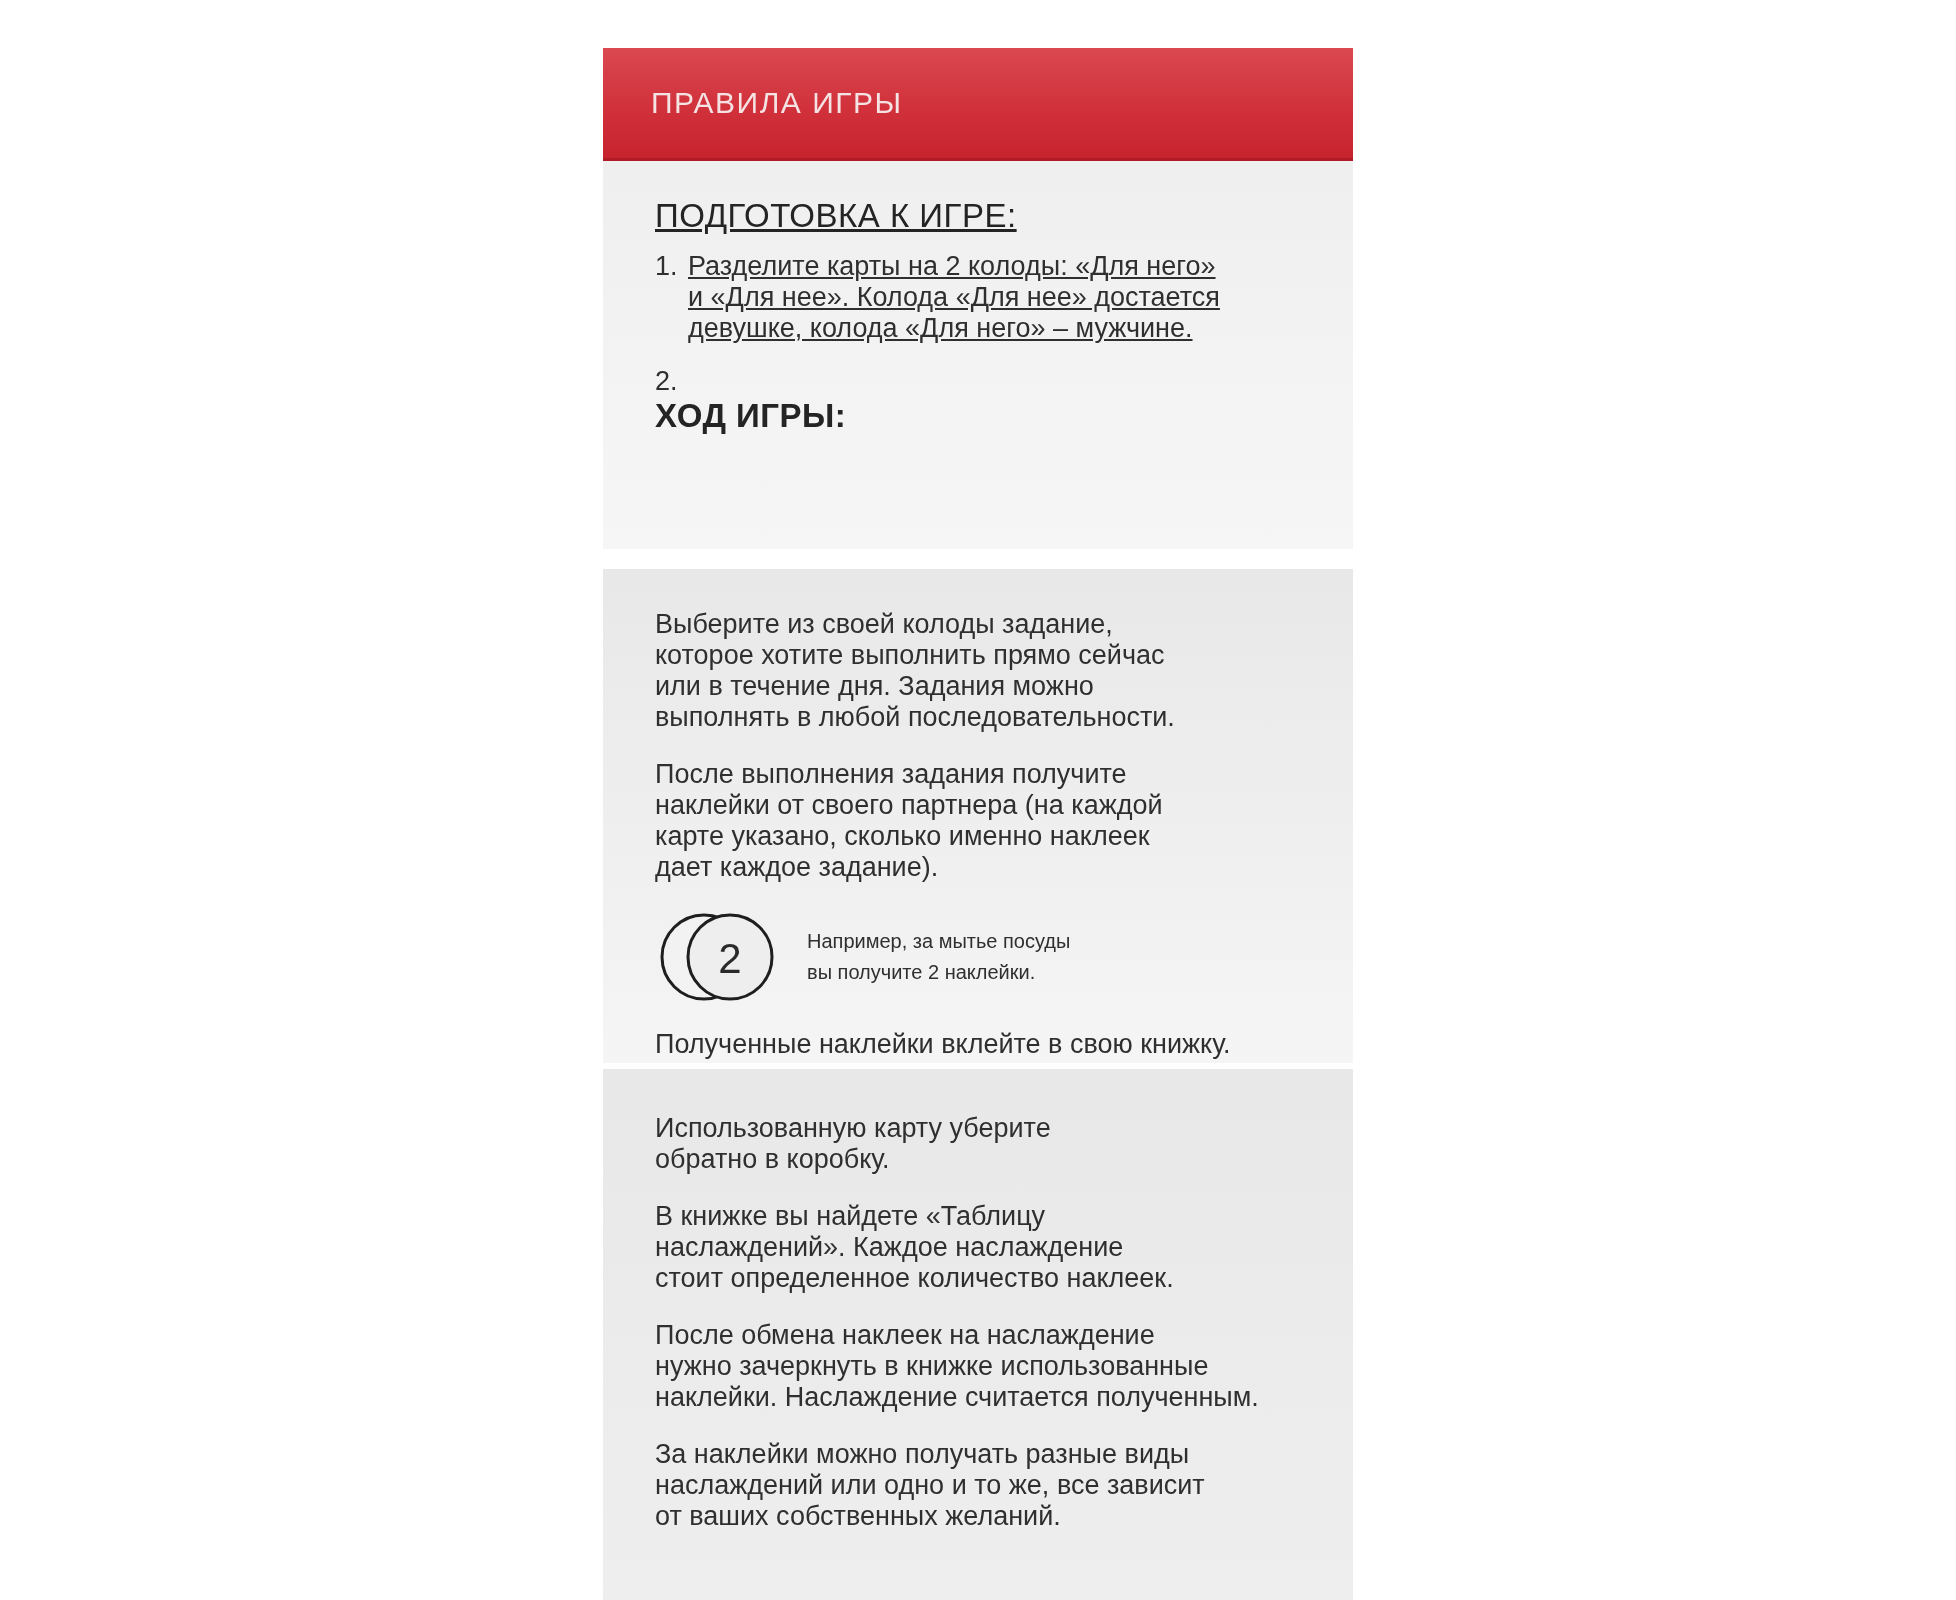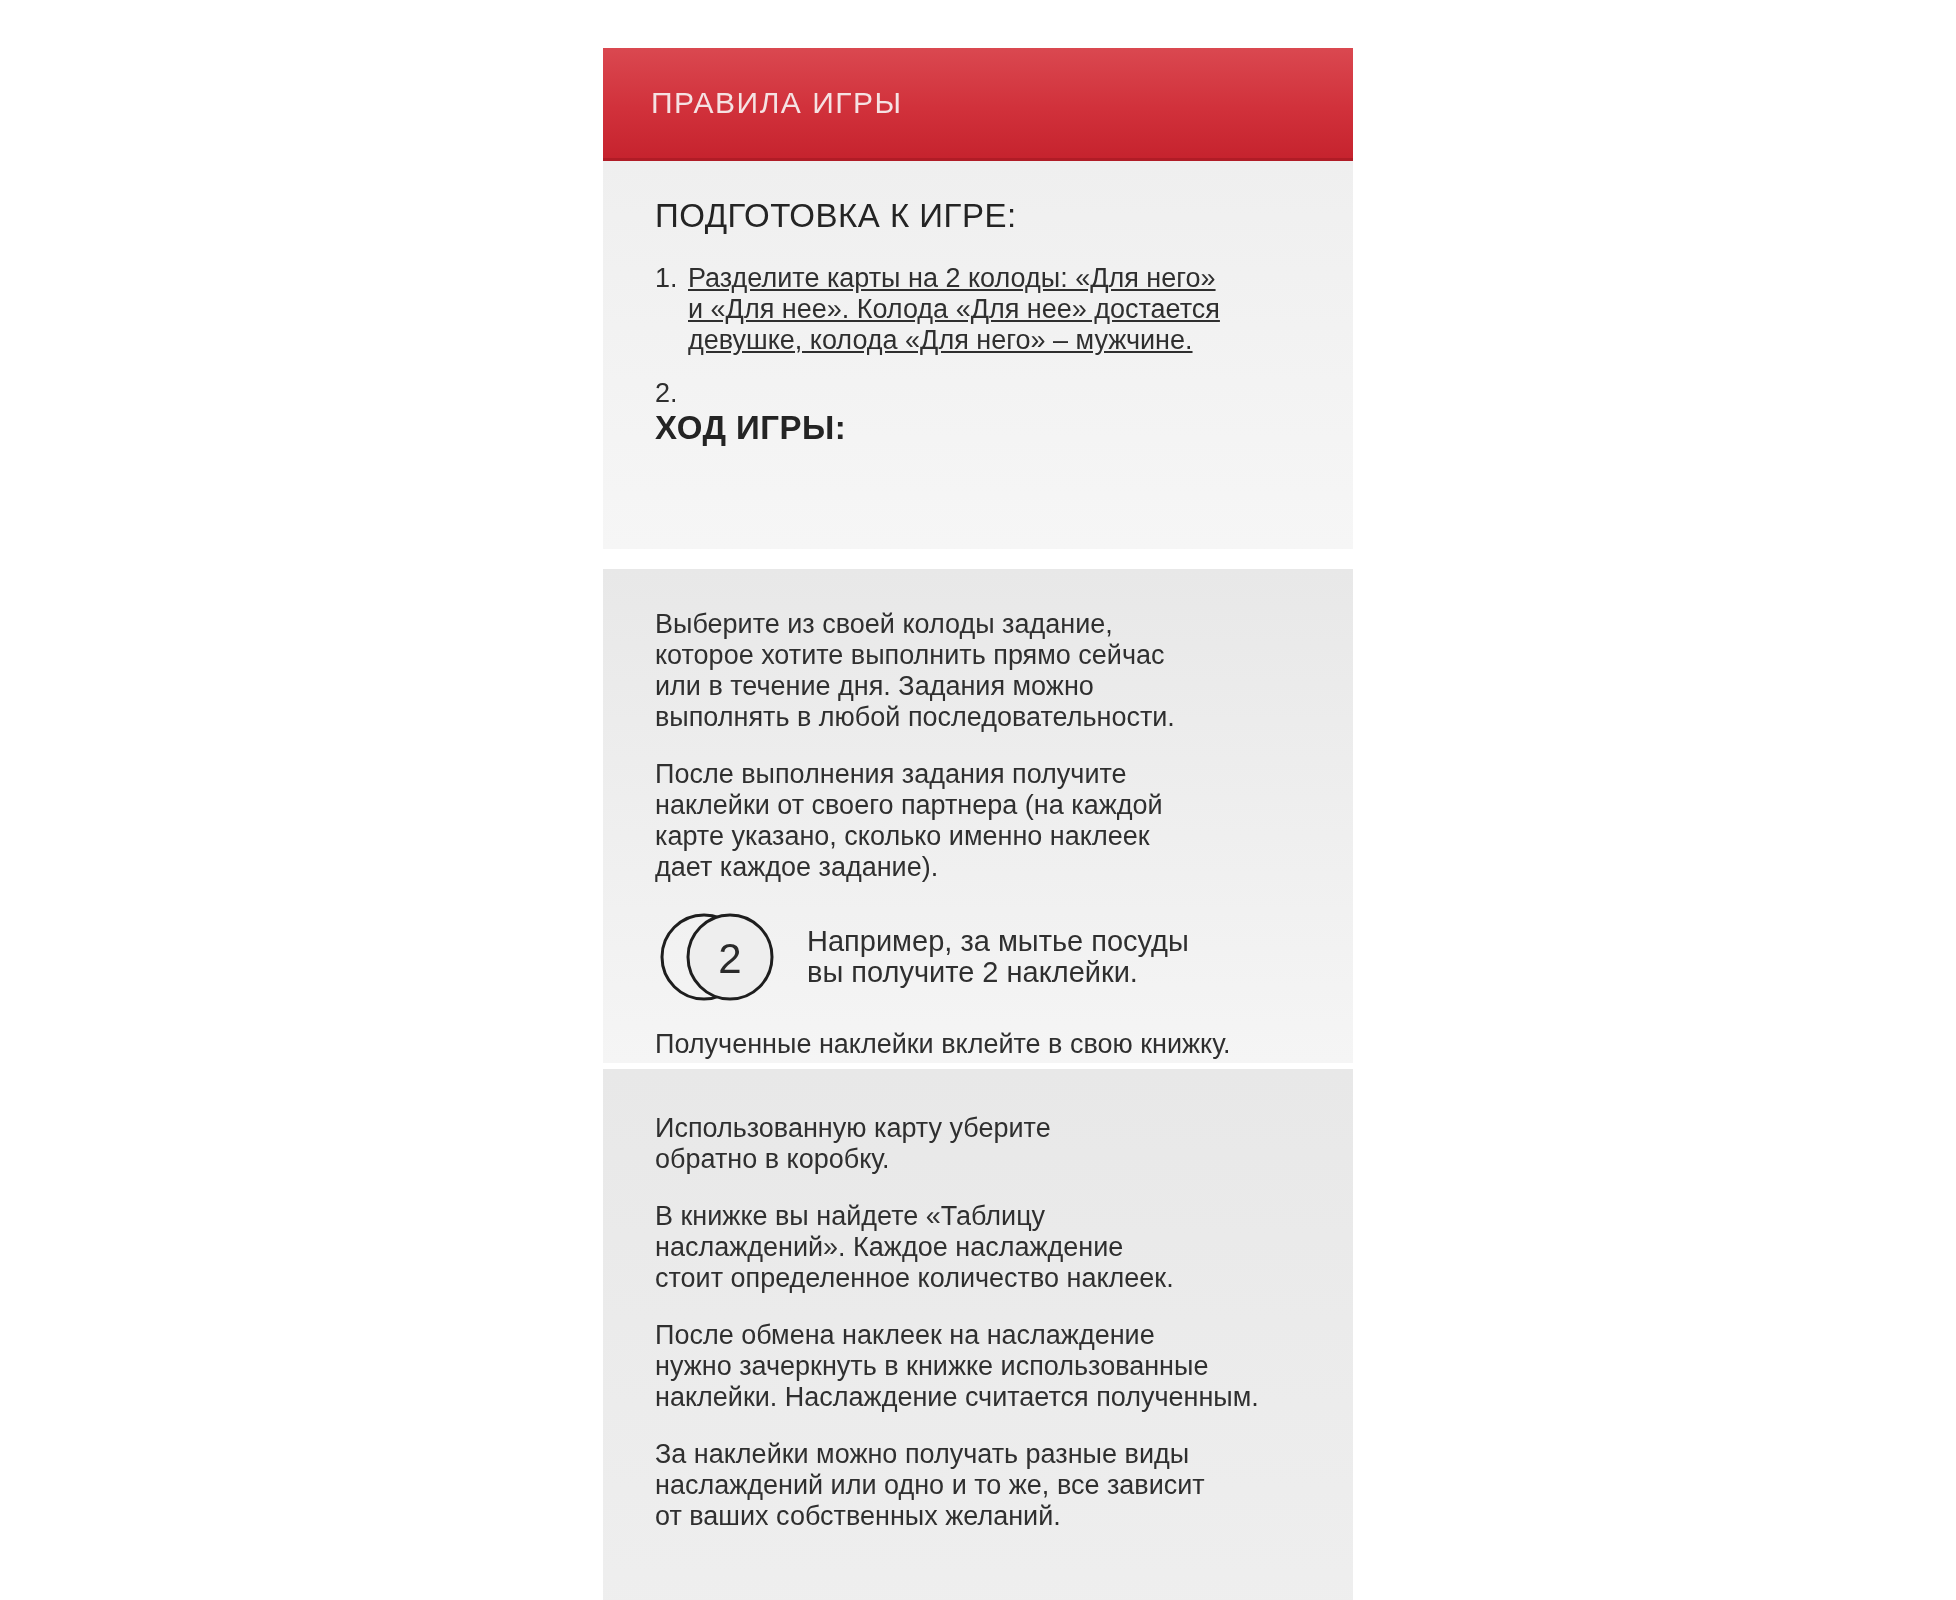--- a/index.html
+++ b/index.html
@@ -58,21 +58,22 @@
     background: linear-gradient(180deg, #e8e8e8 0%, #efefef 100%);
   }
   .heading {
     margin: 0;
     font-size: 33px;
     font-weight: 300;
     letter-spacing: 0.5px;
     color: #242424;
   }
   .heading.first {
-    margin-bottom: 28px;
+    margin-bottom: 16px;
+    text-decoration: underline;
   }
   .heading.second {
     font-weight: bold;
   }
   .steps {
     margin: 0;
     padding: 0;
     list-style: none;
   }
   .step {
@@ -110,21 +111,21 @@
   }
   .sticker-icon {
     margin-left: 4px;
     flex-shrink: 0;
   }
   .sticker-icon svg {
     display: block;
   }
   .example-text {
     margin: 0 0 0 30px;
-    font-size: 29px;
+    font-size: 20px;
     line-height: 31px;
     font-weight: 300;
     white-space: pre-line;
   }
   .sticker-count {
     font-family: "Liberation Sans", "DejaVu Sans", sans-serif;
     font-size: 42px;
     font-weight: 300;
     fill: #2a2a2a;
   }

